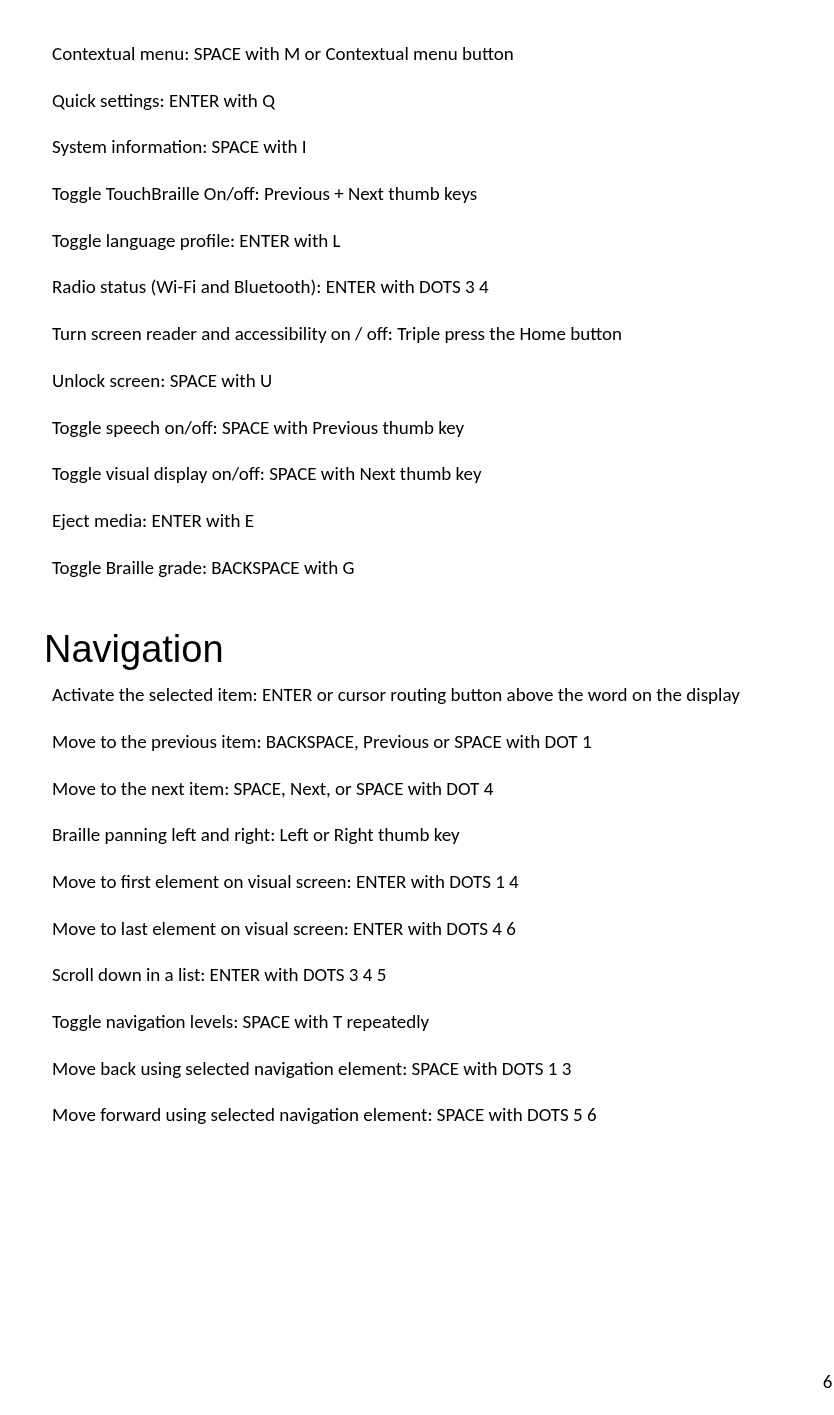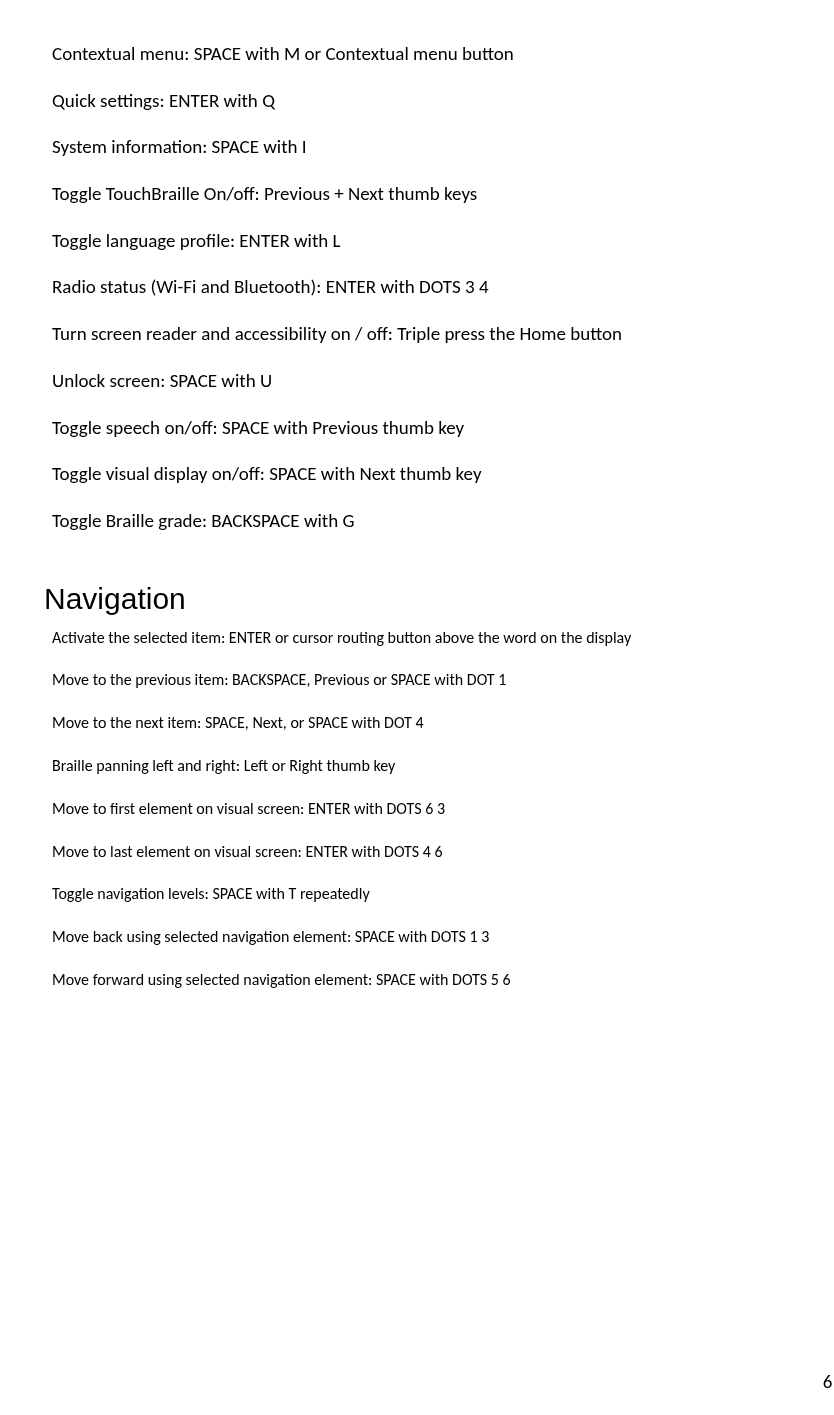--- a/index.html
+++ b/index.html
@@ -17,28 +17,28 @@
       position: relative;
     }
     .section1-item {
       font-size: 19px;
       line-height: 1.3;
       margin-bottom: 22px;
       color: #000000;
     }
     .heading {
       font-family: Arial, sans-serif;
-      font-size: 30px;
+      font-size: 38px;
       font-weight: normal;
       color: #000000;
       margin-top: 48px;
       margin-bottom: 12px;
     }
     .section2-item {
-      font-size: 16px;
+      font-size: 19px;
       line-height: 1.3;
       margin-bottom: 22px;
       color: #000000;
     }
     .page-number {
       position: absolute;
       bottom: 30px;
       left: 0;
       right: 0;
       text-align: right;
@@ -53,30 +53,32 @@
   <p class="section1-item">Contextual menu: SPACE with M or Contextual menu button</p>
   <p class="section1-item">Quick settings: ENTER with Q</p>
   <p class="section1-item">System information: SPACE with I</p>
   <p class="section1-item">Toggle TouchBraille On/off: Previous + Next thumb keys</p>
   <p class="section1-item">Toggle language profile: ENTER with L</p>
   <p class="section1-item">Radio status (Wi-Fi and Bluetooth): ENTER with DOTS 3 4</p>
   <p class="section1-item">Turn screen reader and accessibility on / off: Triple press the Home button</p>
   <p class="section1-item">Unlock screen: SPACE with U</p>
   <p class="section1-item">Toggle speech on/off: SPACE with Previous thumb key</p>
   <p class="section1-item">Toggle visual display on/off: SPACE with Next thumb key</p>
+  <p class="section1-item">Eject media: ENTER with E</p>
   <p class="section1-item">Toggle Braille grade: BACKSPACE with G</p>
 </div>
 
 <h2 class="heading">Navigation</h2>
 
 <div>
   <p class="section2-item">Activate the selected item: ENTER or cursor routing button above the word on the display</p>
   <p class="section2-item">Move to the previous item: BACKSPACE, Previous or SPACE with DOT 1</p>
   <p class="section2-item">Move to the next item: SPACE, Next, or SPACE with DOT 4</p>
   <p class="section2-item">Braille panning left and right: Left or Right thumb key</p>
-  <p class="section2-item">Move to first element on visual screen: ENTER with DOTS 6 3</p>
+  <p class="section2-item">Move to first element on visual screen: ENTER with DOTS 1 4</p>
   <p class="section2-item">Move to last element on visual screen: ENTER with DOTS 4 6</p>
+  <p class="section2-item">Scroll down in a list: ENTER with DOTS 3 4 5</p>
   <p class="section2-item">Toggle navigation levels: SPACE with T repeatedly</p>
   <p class="section2-item">Move back using selected navigation element: SPACE with DOTS 1 3</p>
   <p class="section2-item">Move forward using selected navigation element: SPACE with DOTS 5 6</p>
 </div>
 
 <div class="page-number">61</div>
 
 </body></html>

